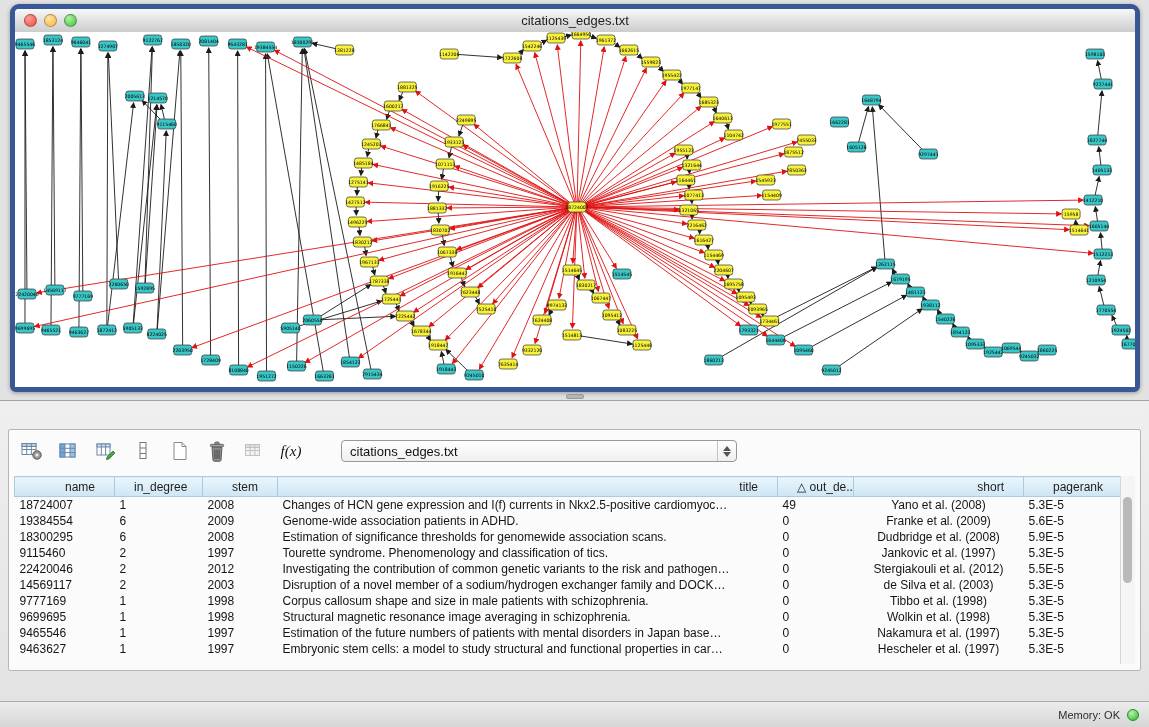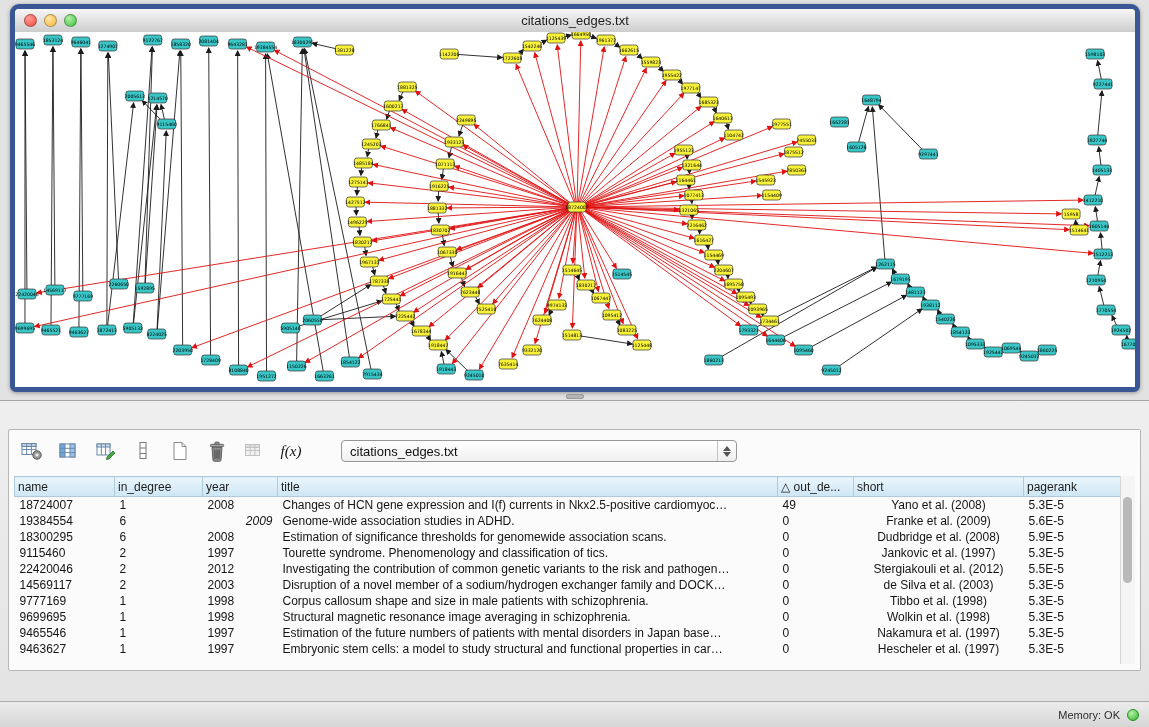--- a/index.html
+++ b/index.html
@@ -61,22 +61,22 @@
   }
   .combo-arrows{margin-left:auto;height:100%;width:18px;border-left:1px solid #c4c4c4;
     display:flex;flex-direction:column;align-items:center;justify-content:center;gap:1px;}
   .tri-up{width:0;height:0;border-left:4px solid transparent;border-right:4px solid transparent;border-bottom:5px solid #555;}
   .tri-down{width:0;height:0;border-left:4px solid transparent;border-right:4px solid transparent;border-top:5px solid #555;}
   
   .table-area{position:absolute;left:5px;right:5px;top:46px;bottom:6px;overflow:hidden;}
   table.data{border-collapse:collapse;table-layout:fixed;width:1108px;font-size:12px;}
   table.data th{
     background:linear-gradient(#eaf5fc,#cde6f4);border:1px solid #aecbdc;
-    height:19px;font-weight:normal;color:#1d1d1d;text-align:left;
-    overflow:hidden;white-space:nowrap;padding:0 3px;margin-left:25px;
+    height:19px;font-weight:normal;color:#1d1d1d;text-align:right;
+    overflow:hidden;white-space:nowrap;padding:0 19px;margin-left:25px;
   }
   table.data td{height:16px;padding:0 5px;white-space:nowrap;overflow:hidden;color:#141414;}
   .vscroll{position:absolute;top:0;right:0;width:15px;height:100%;background:#f5f5f5;border-left:1px solid #d6d6d6;box-sizing:border-box;}
   .vthumb{position:absolute;top:21px;left:2px;width:9px;height:86px;background:#b9b9b9;border-radius:5px;}
   
   .tabs{position:absolute;left:50%;top:274px;transform:translateX(-50%);display:flex;}
   .tab{
     font-size:12px;height:19px;padding:0 13px;display:flex;align-items:center;
     background:linear-gradient(#fdfdfd,#e6e6e6);border:1px solid #8e8e8e;border-left:none;color:#1d1d1d;
   }
@@ -688,42 +688,42 @@
             <col style="width: 75px;">
             <col style="width: 500px;">
             <col style="width: 76px;">
             <col style="width: 170px;">
             <col style="width: 99px;">
           </colgroup>
         <thead>
             <tr id="table-head-row">
               <th>name</th>
               <th>in_degree</th>
-              <th>year</th>
+              <th>stem</th>
               <th>title</th>
               <th>△ out_de...</th>
               <th>short</th>
               <th>pagerank</th>
             </tr>
           </thead>
         <tbody id="table-body">
             <tr>
               <td style="text-align: left;">18724007</td>
               <td style="text-align: left;">1</td>
               <td style="text-align: left;">2008</td>
               <td style="text-align: left;">Changes of HCN gene expression and I(f) currents in Nkx2.5-positive cardiomyoc…</td>
               <td style="text-align: left;">49</td>
               <td style="text-align: center;">Yano et al. (2008)</td>
               <td style="text-align: left;">5.3E-5</td>
             </tr>
             <tr>
               <td style="text-align: left;">19384554</td>
               <td style="text-align: left;">6</td>
-              <td style="text-align: right; font-style: italic;">2009</td>
-              <td style="text-align: left;">Genome-wide association studies in ADHD.</td>
+              <td style="text-align: left;">2009</td>
+              <td style="text-align: left;">Genome-wide association patients in ADHD.</td>
               <td style="text-align: left;">0</td>
               <td style="text-align: center;">Franke et al. (2009)</td>
               <td style="text-align: left;">5.6E-5</td>
             </tr>
             <tr>
               <td style="text-align: left;">18300295</td>
               <td style="text-align: left;">6</td>
               <td style="text-align: left;">2008</td>
               <td style="text-align: left;">Estimation of significance thresholds for genomewide association scans.</td>
               <td style="text-align: left;">0</td>

